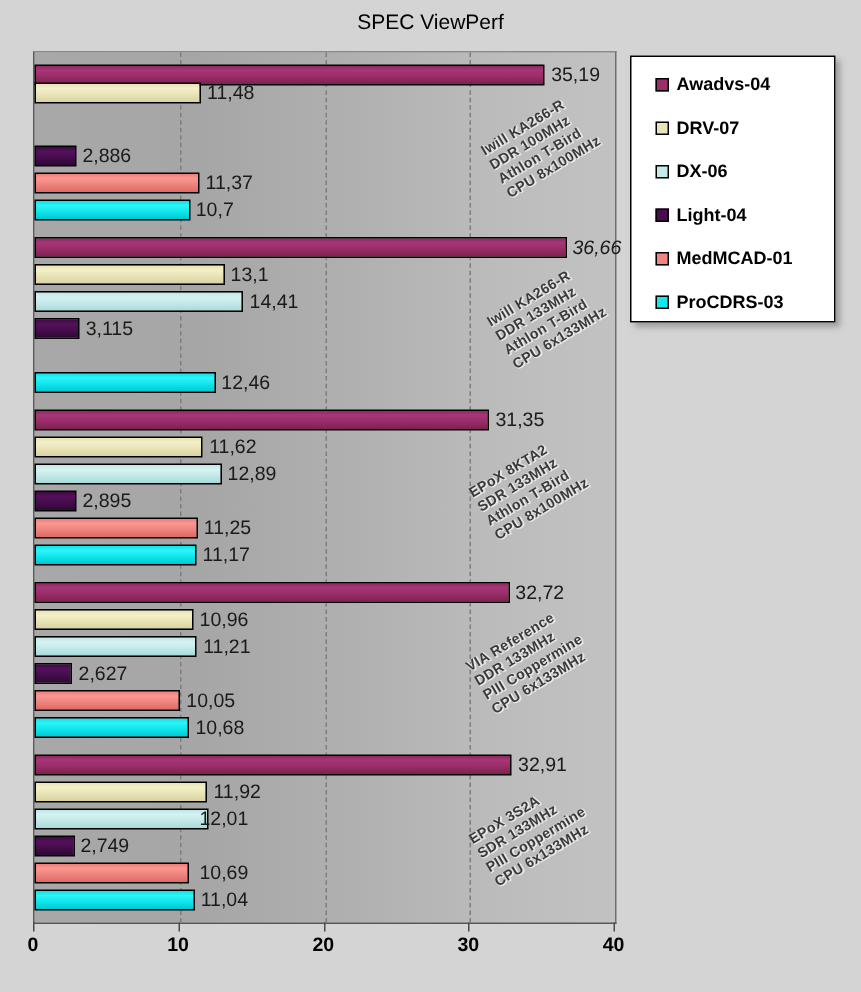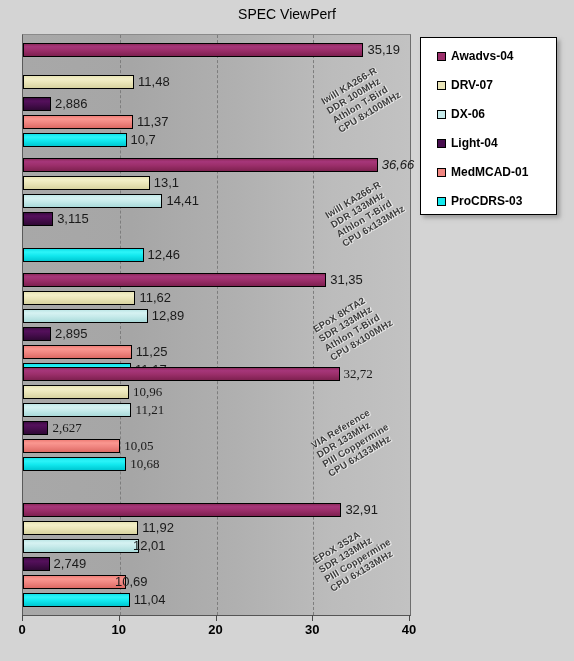--- a/index.html
+++ b/index.html
@@ -171,21 +171,21 @@
         <div class="gridline" style="left: 96.75px;"></div>
         <div class="gridline" style="left: 193.5px;"></div>
         <div class="gridline" style="left: 290.25px;"></div>
       </div>
     <div id="bars-layer">
         <div class="bar-group" style="top: 8px; height: 108px;">
           <div class="bar-row" style="top: 0px; width: 100%;">
             <div class="bar fill-s0" title="Awadvs-04: 35,19" style="width: 340.463px;"></div>
             <div class="bar-label" style="left: 344.463px;">35,19</div>
           </div>
-          <div class="bar-row" style="top: 32px; width: 100%; padding-left: 24px;">
+          <div class="bar-row" style="top: 12px; width: 100%; padding-left: 24px;">
             <div class="bar fill-s1" title="DRV-07: 11,48" style="width: 111.069px;"></div>
             <div class="bar-label" style="left: 115.069px;">11,48</div>
           </div>
           <div class="bar-row" style="top: 54px; width: 100%;">
             <div class="bar fill-s3" title="Light-04: 2,886" style="width: 27.922px;"></div>
             <div class="bar-label" style="left: 31.922px;">2,886</div>
           </div>
           <div class="bar-row" style="top: 72px; width: 100%;">
             <div class="bar fill-s4" title="MedMCAD-01: 11,37" style="width: 110.005px;"></div>
             <div class="bar-label" style="left: 114.005px;">11,37</div>
@@ -236,21 +236,21 @@
           </div>
           <div class="bar-row" style="top: 72px; width: 100%;">
             <div class="bar fill-s4" title="MedMCAD-01: 11,25" style="width: 108.844px;"></div>
             <div class="bar-label" style="left: 112.844px;">11,25</div>
           </div>
           <div class="bar-row" style="top: 90px; width: 100%;">
             <div class="bar fill-s5" title="ProCDRS-03: 11,17" style="width: 108.07px;"></div>
             <div class="bar-label" style="left: 112.07px;">11,17</div>
           </div>
         </div>
-        <div class="bar-group" style="top: 332px; height: 108px; font-family: Liberation Serif, serif;">
+        <div class="bar-group" style="top: 353px; height: 108px;">
           <div class="bar-row" style="top: 0px; width: 100%;">
             <div class="bar fill-s0" title="Awadvs-04: 32,72" style="width: 316.566px;"></div>
             <div class="bar-label" style="left: 320.566px;">32,72</div>
           </div>
           <div class="bar-row" style="top: 18px; width: 100%;">
             <div class="bar fill-s1" title="DRV-07: 10,96" style="width: 106.038px;"></div>
             <div class="bar-label" style="left: 110.038px;">10,96</div>
           </div>
           <div class="bar-row" style="top: 36px; width: 100%;">
             <div class="bar fill-s2" title="DX-06: 11,21" style="width: 108.457px;"></div>
@@ -281,21 +281,21 @@
           <div class="bar-row" style="top: 36px; width: 100%;">
             <div class="bar fill-s2" title="DX-06: 12,01" style="width: 116.197px;"></div>
             <div class="bar-label" style="left: 110px; text-align: center;">12,01</div>
           </div>
           <div class="bar-row" style="top: 54px; width: 100%;">
             <div class="bar fill-s3" title="Light-04: 2,749" style="width: 26.5966px;"></div>
             <div class="bar-label" style="left: 30.5966px;">2,749</div>
           </div>
           <div class="bar-row" style="top: 72px; width: 100%;">
             <div class="bar fill-s4" title="MedMCAD-01: 10,69" style="width: 103.426px;"></div>
-            <div class="bar-label" style="left: 92px;">10,69</div>
+            <div class="bar-label" style="left: 110px;">10,69</div>
           </div>
           <div class="bar-row" style="top: 90px; width: 100%;">
             <div class="bar fill-s5" title="ProCDRS-03: 11,04" style="width: 106.812px;"></div>
             <div class="bar-label" style="left: 110.812px;">11,04</div>
           </div>
         </div>
       </div>
     <div id="captions-layer">
         <div class="config-caption" style="left: 296px; top: 62px;">
           <div>Iwill KA266-R</div>

